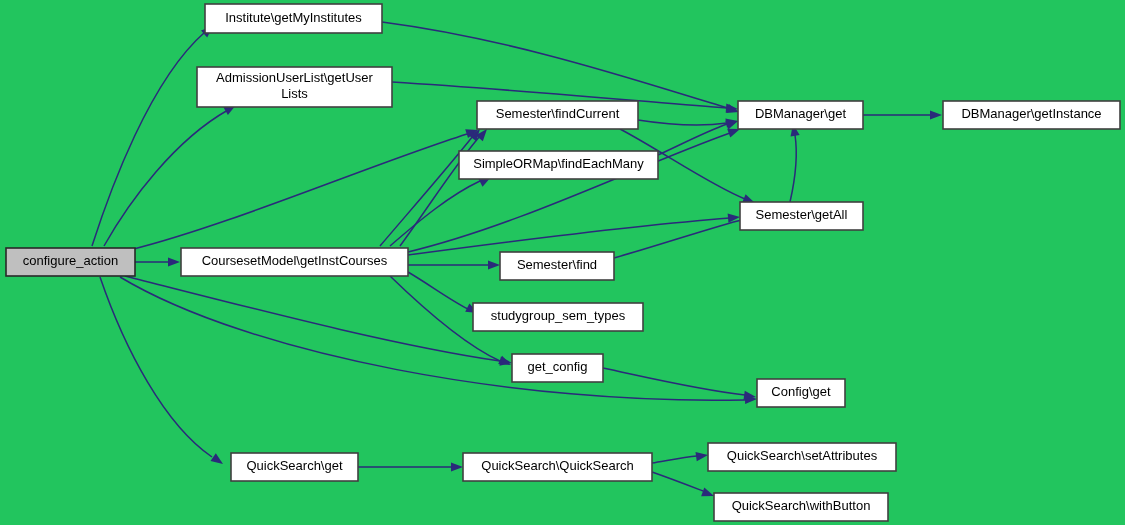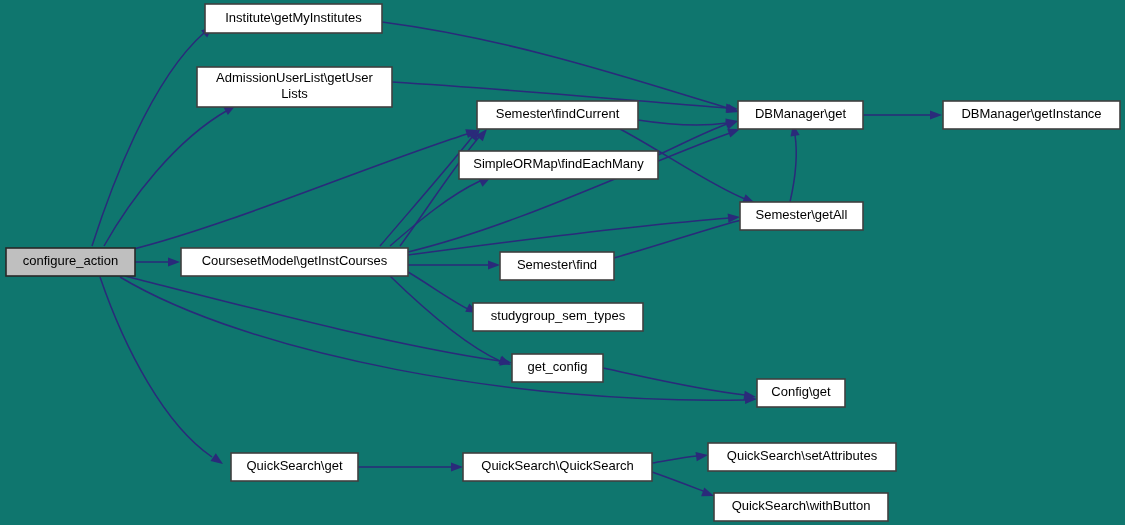--- a/index.html
+++ b/index.html
@@ -4,21 +4,21 @@
 <style>
   html, body {
     margin: 0;
     padding: 0;
     background: #ffffff;
   }
   #graph-root {
     position: relative;
     width: 1125px;
     height: 525px;
-    background: #0f766e;
+    background: #22c55e;
     font-family: "Liberation Sans", sans-serif;
     overflow: hidden;
   }
   svg#callgraph {
     display: block;
     width: 1125px;
     height: 525px;
   }
   .node-box {
     fill: #ffffff;

